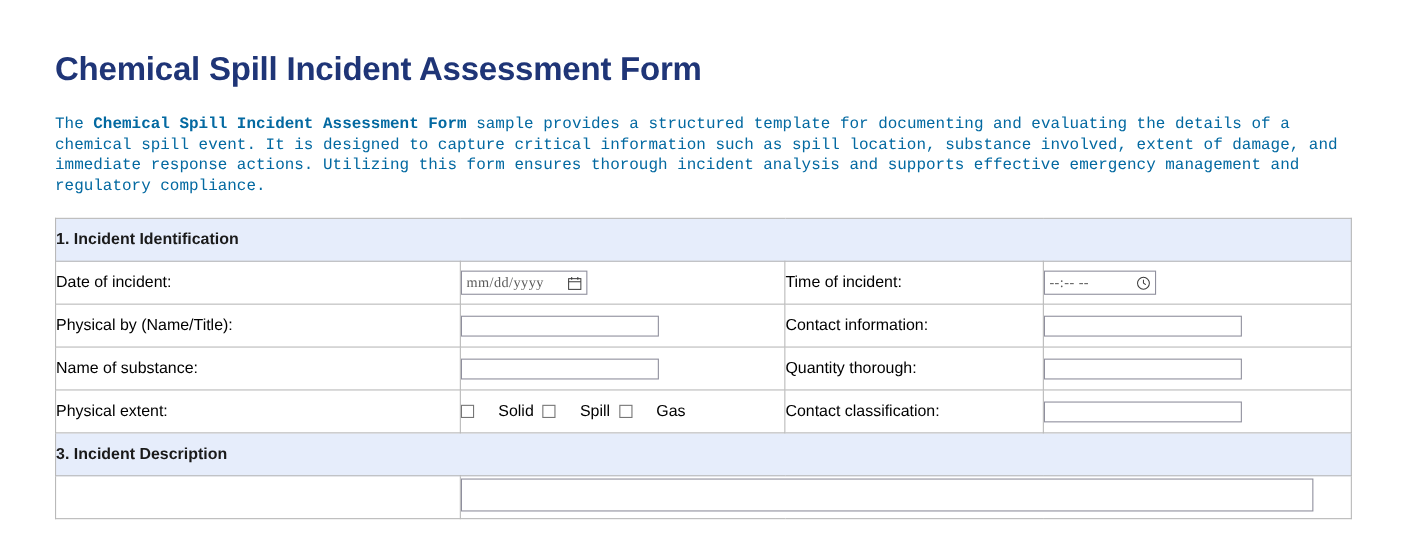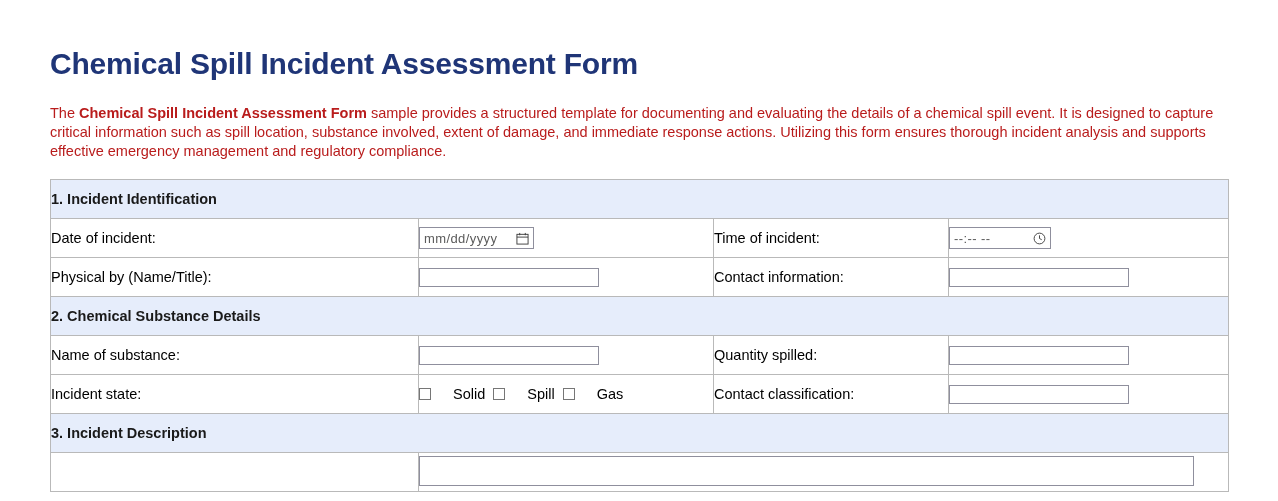--- a/index.html
+++ b/index.html
@@ -24,21 +24,22 @@
     line-height: 1.2;
     color: #1f3577;
     margin: 16px 0 22px 0;
     font-weight: bold;
     letter-spacing: -0.2px;
   }
   p.intro {
     font-size: 14.5px;
     line-height: 19px;
     margin: 0 0 18px 0;
-    color: #b91c1c;
+    color: #0369a1;
+    font-family: Liberation Mono, monospace;
   }
   p.intro b { font-weight: bold; }
 
   table.form-table {
     border-collapse: collapse;
     width: 1178px;
     table-layout: fixed;
   }
   table.form-table td {
     border: 1px solid #b9b9b9;
@@ -82,21 +83,21 @@
   input.med { width: 180px; }
 
   .date-box, .time-box {
     display: inline-flex;
     align-items: center;
     border: 1px solid #8f8f9d;
     background: #fff;
     height: 22px;
     box-sizing: border-box;
     padding: 0 4px;
-    font-family: Liberation Sans, sans-serif;
+    font-family: Liberation Serif, serif;
     font-size: 13px;
     color: #5b5b5b;
   }
   .date-box { width: 115px; justify-content: space-between; }
   .time-box { width: 102px; justify-content: space-between; }
   .dt-text { letter-spacing: 0.4px; }
   .cal-icon svg, .clock-icon svg { display:block; }
 
   .checks { display: flex; align-items: center; gap: 8px; padding-left: 0; }
   .check-item { display: inline-flex; align-items: center; gap: 22px; font-size: 14.5px; }
@@ -174,37 +175,34 @@
       <td class="label">Physical by (Name/Title):</td>
       <td class="field">
         <input class="txt short" type="text" value="" style="">
       </td>
       <td class="label">Contact information:</td>
       <td class="field">
         <input class="txt med" type="text" value="" style="">
       </td>
     </tr>
 
-    <tr>
-      <td class="section-header" colspan="4">2. Chemical Substance Details</td>
-    </tr>
 
     <tr>
       <td class="label">Name of substance:</td>
       <td class="field">
         <input class="txt short" type="text" value="" style="">
       </td>
-      <td class="label">Quantity spilled:</td>
+      <td class="label">Quantity thorough:</td>
       <td class="field">
         <input class="txt med" type="text" value="" style="">
       </td>
     </tr>
 
     <tr>
-      <td class="label">Incident state:</td>
+      <td class="label">Physical extent:</td>
       <td class="field">
         <span class="checks">
           <span class="check-item">
             <span class="cbox"></span>
             <span>Solid</span>
           </span>
           <span class="check-item">
             <span class="cbox"></span>
             <span>Spill</span>
           </span>

